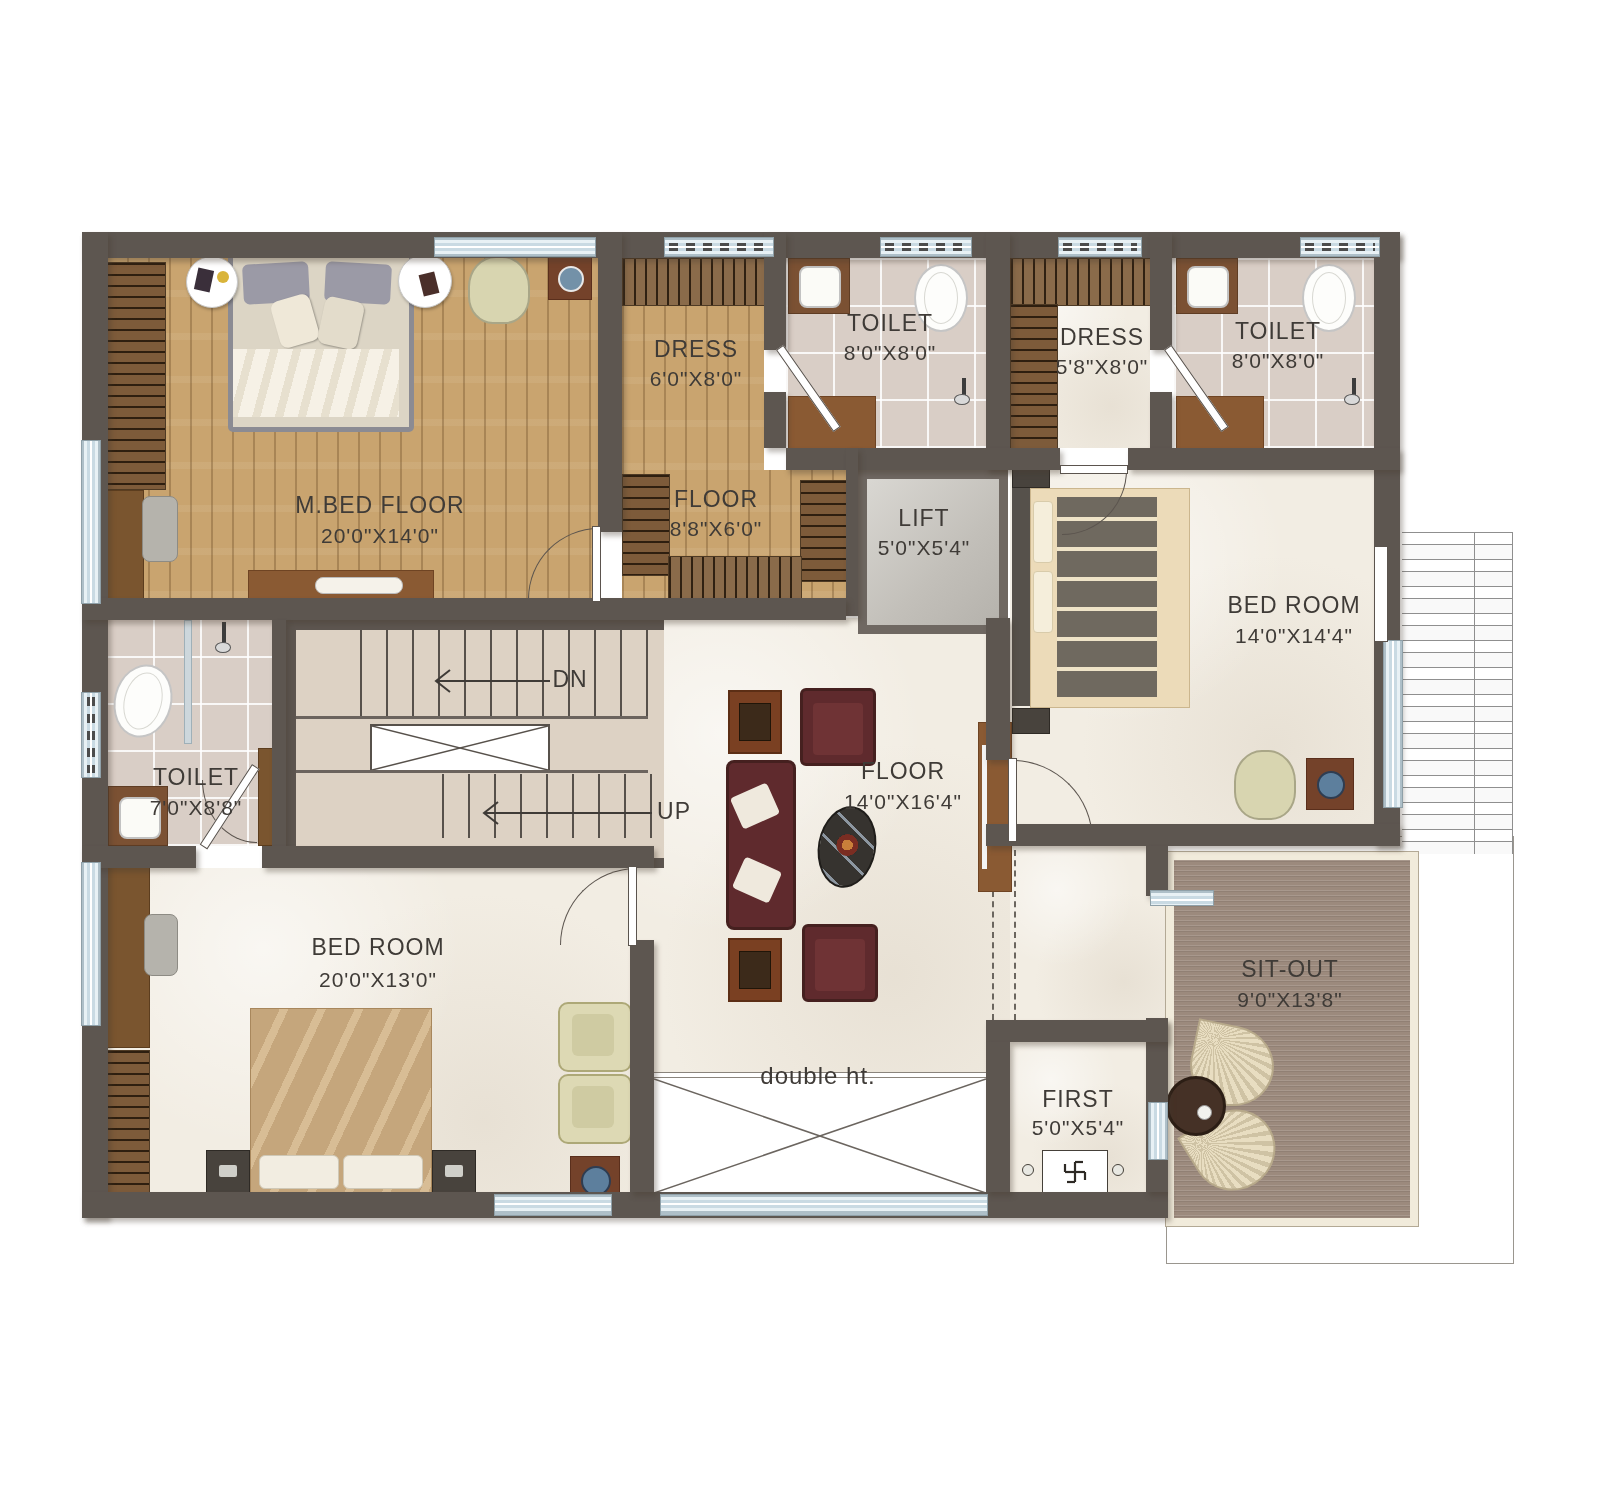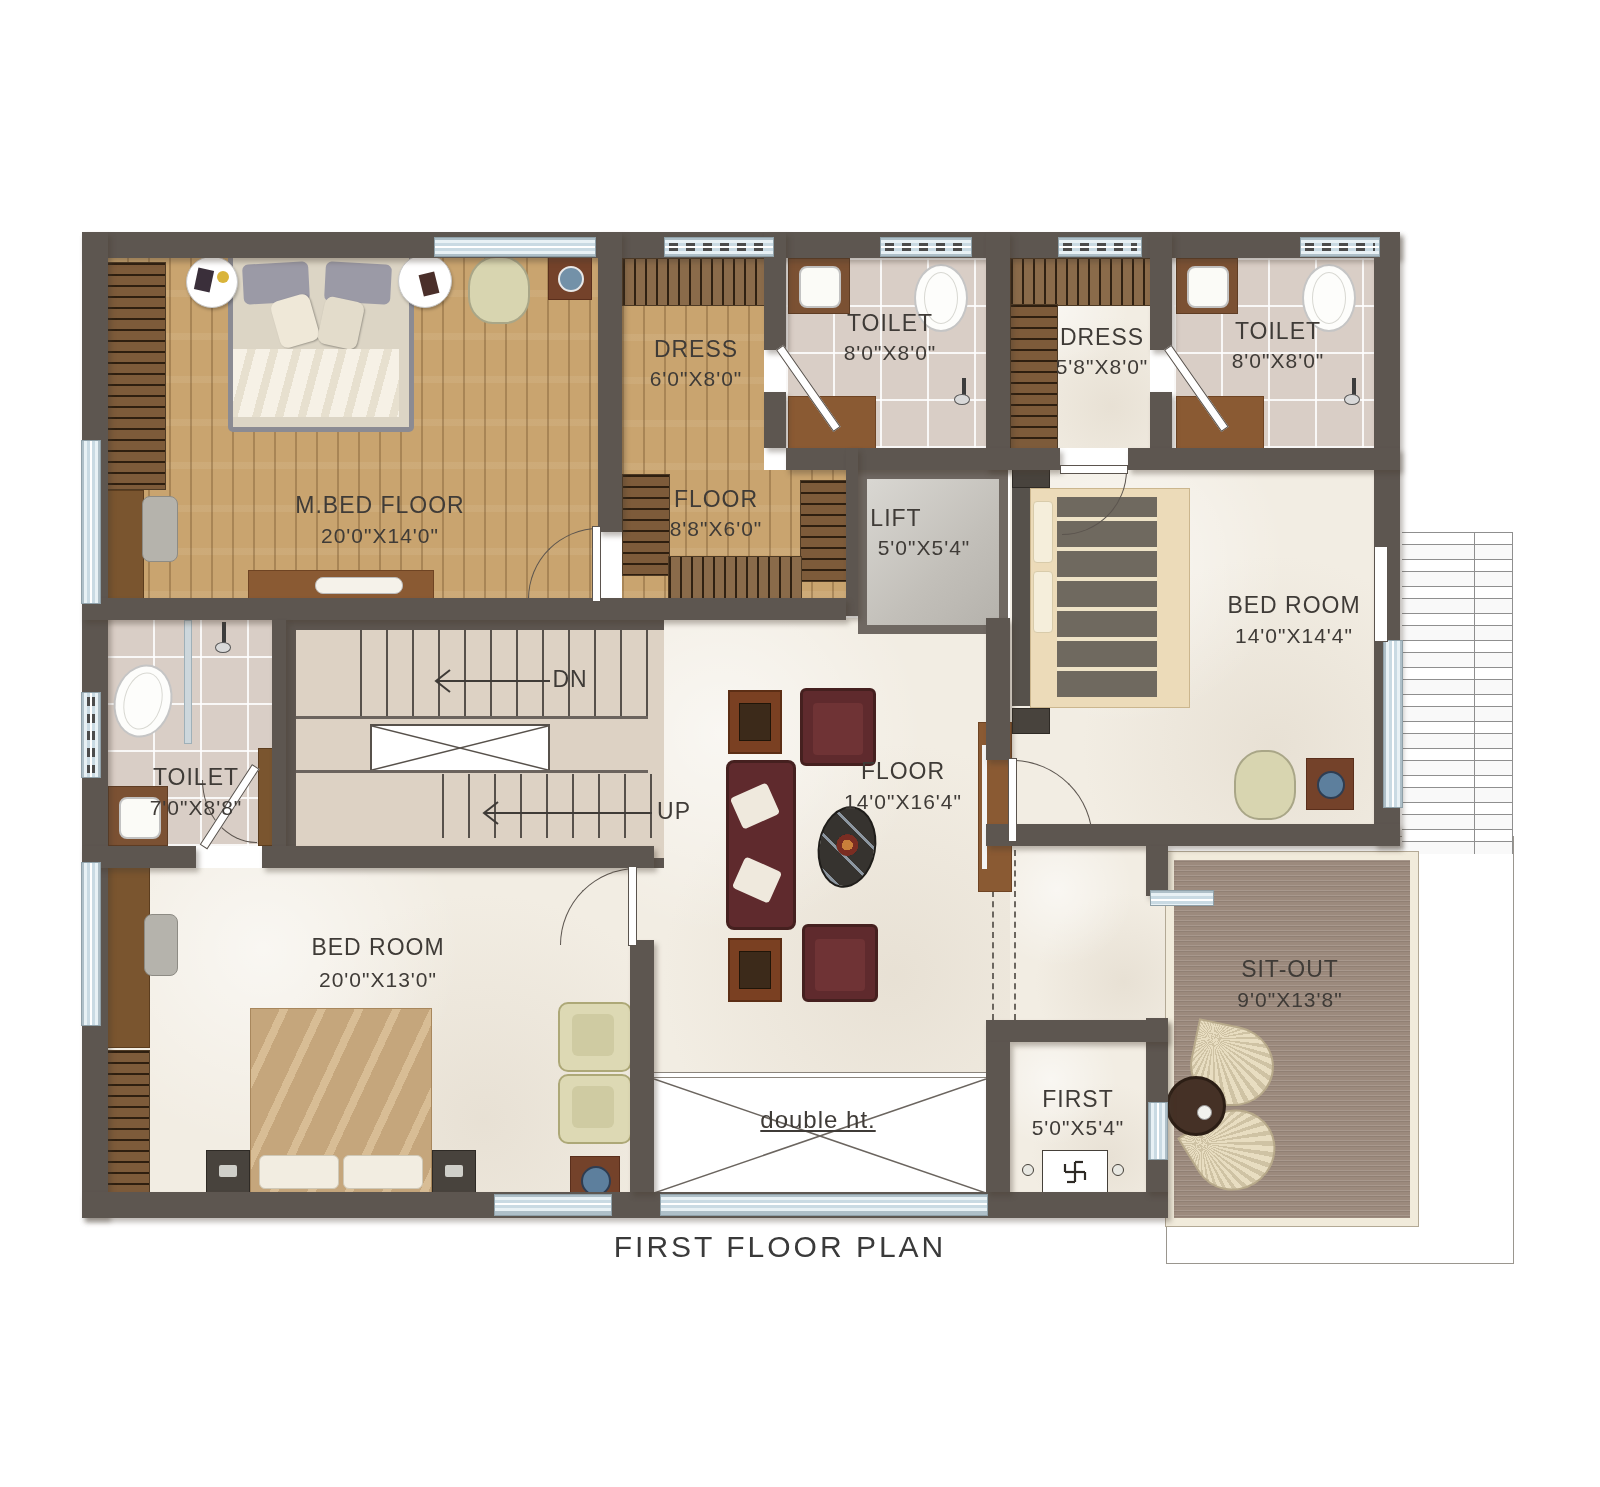--- a/index.html
+++ b/index.html
@@ -319,31 +319,30 @@
   <div class="lbl" style="left:696px;top:336px;">DRESS</div>
   <div class="dim" style="left:696px;top:367px;">6'0"X8'0"</div>
   <div class="lbl" style="left:890px;top:310px;">TOILET</div>
   <div class="dim" style="left:890px;top:341px;">8'0"X8'0"</div>
   <div class="lbl" style="left:1102px;top:324px;">DRESS</div>
   <div class="dim" style="left:1102px;top:355px;">5'8"X8'0"</div>
   <div class="lbl" style="left:1278px;top:318px;">TOILET</div>
   <div class="dim" style="left:1278px;top:349px;">8'0"X8'0"</div>
   <div class="lbl" style="left:716px;top:486px;">FLOOR</div>
   <div class="dim" style="left:716px;top:517px;">8'8"X6'0"</div>
-  <div class="lbl" style="left:896px;top:505px;">LIFT</div>
+  <div class="lbl" style="left:924px;top:505px;">LIFT</div>
   <div class="dim" style="left:924px;top:536px;">5'0"X5'4"</div>
   <div class="lbl" style="left:1294px;top:592px;">BED ROOM</div>
   <div class="dim" style="left:1294px;top:624px;">14'0"X14'4"</div>
   <div class="lbl" style="left:196px;top:764px;">TOILET</div>
   <div class="dim" style="left:196px;top:796px;">7'0"X8'8"</div>
   <div class="lbl" style="left:903px;top:758px;">FLOOR</div>
   <div class="dim" style="left:903px;top:790px;">14'0"X16'4"</div>
   <div class="lbl" style="left:378px;top:934px;">BED ROOM</div>
   <div class="dim" style="left:378px;top:968px;">20'0"X13'0"</div>
   <div class="lbl" style="left:1290px;top:956px;">SIT-OUT</div>
   <div class="dim" style="left:1290px;top:988px;">9'0"X13'8"</div>
   <div class="lbl" style="left:1078px;top:1086px;">FIRST</div>
   <div class="dim" style="left:1078px;top:1116px;">5'0"X5'4"</div>
-  <div class="lbl small" style="left:818px;top:1106px;letter-spacing:1px;text-decoration:underline;">double ht.</div>
+  <div class="lbl small" style="left:818px;top:1062px;letter-spacing:1px;">double ht.</div>
   <div class="lbl" style="left:570px;top:666px;">DN</div>
   <div class="lbl" style="left:674px;top:798px;">UP</div>
-  <div class="title" style="left:780px;top:1230px;">FIRST FLOOR PLAN</div>
 </div>
 
 </body></html>

